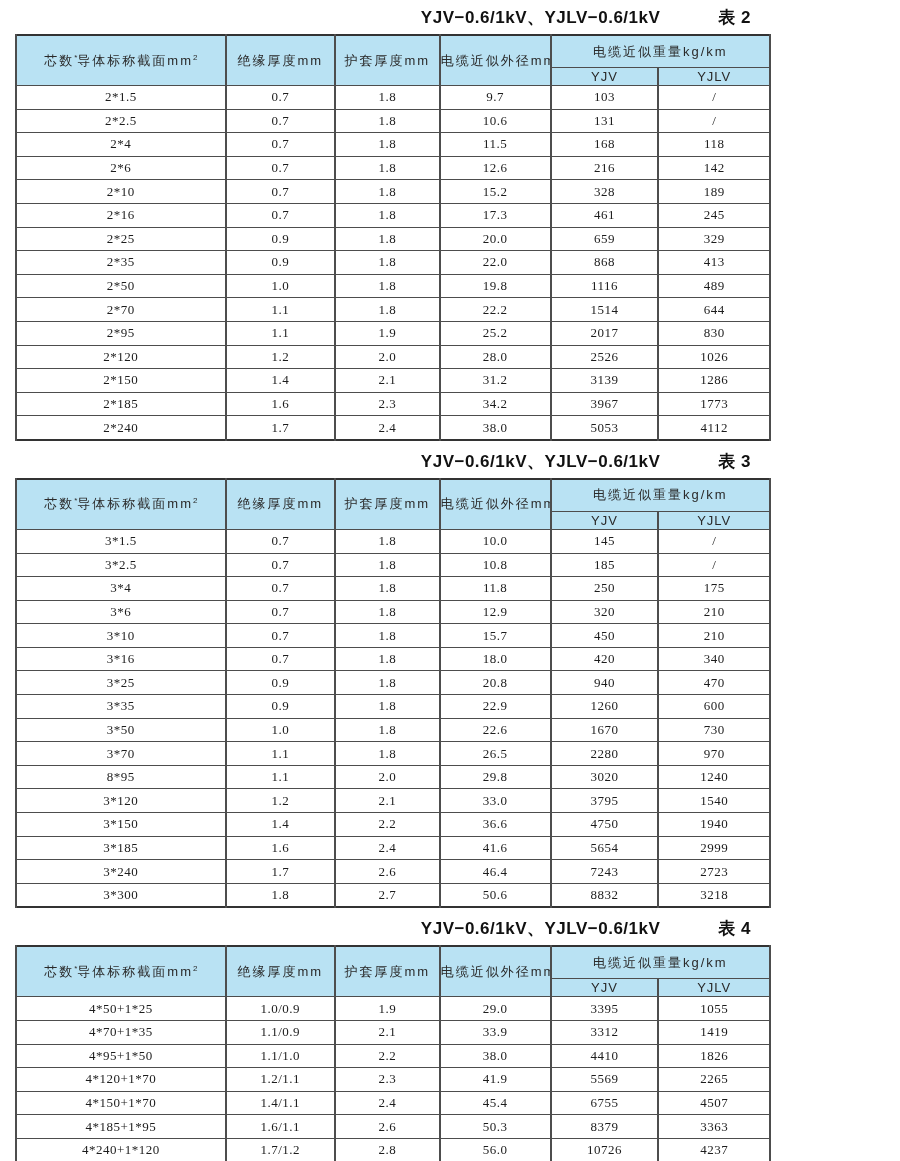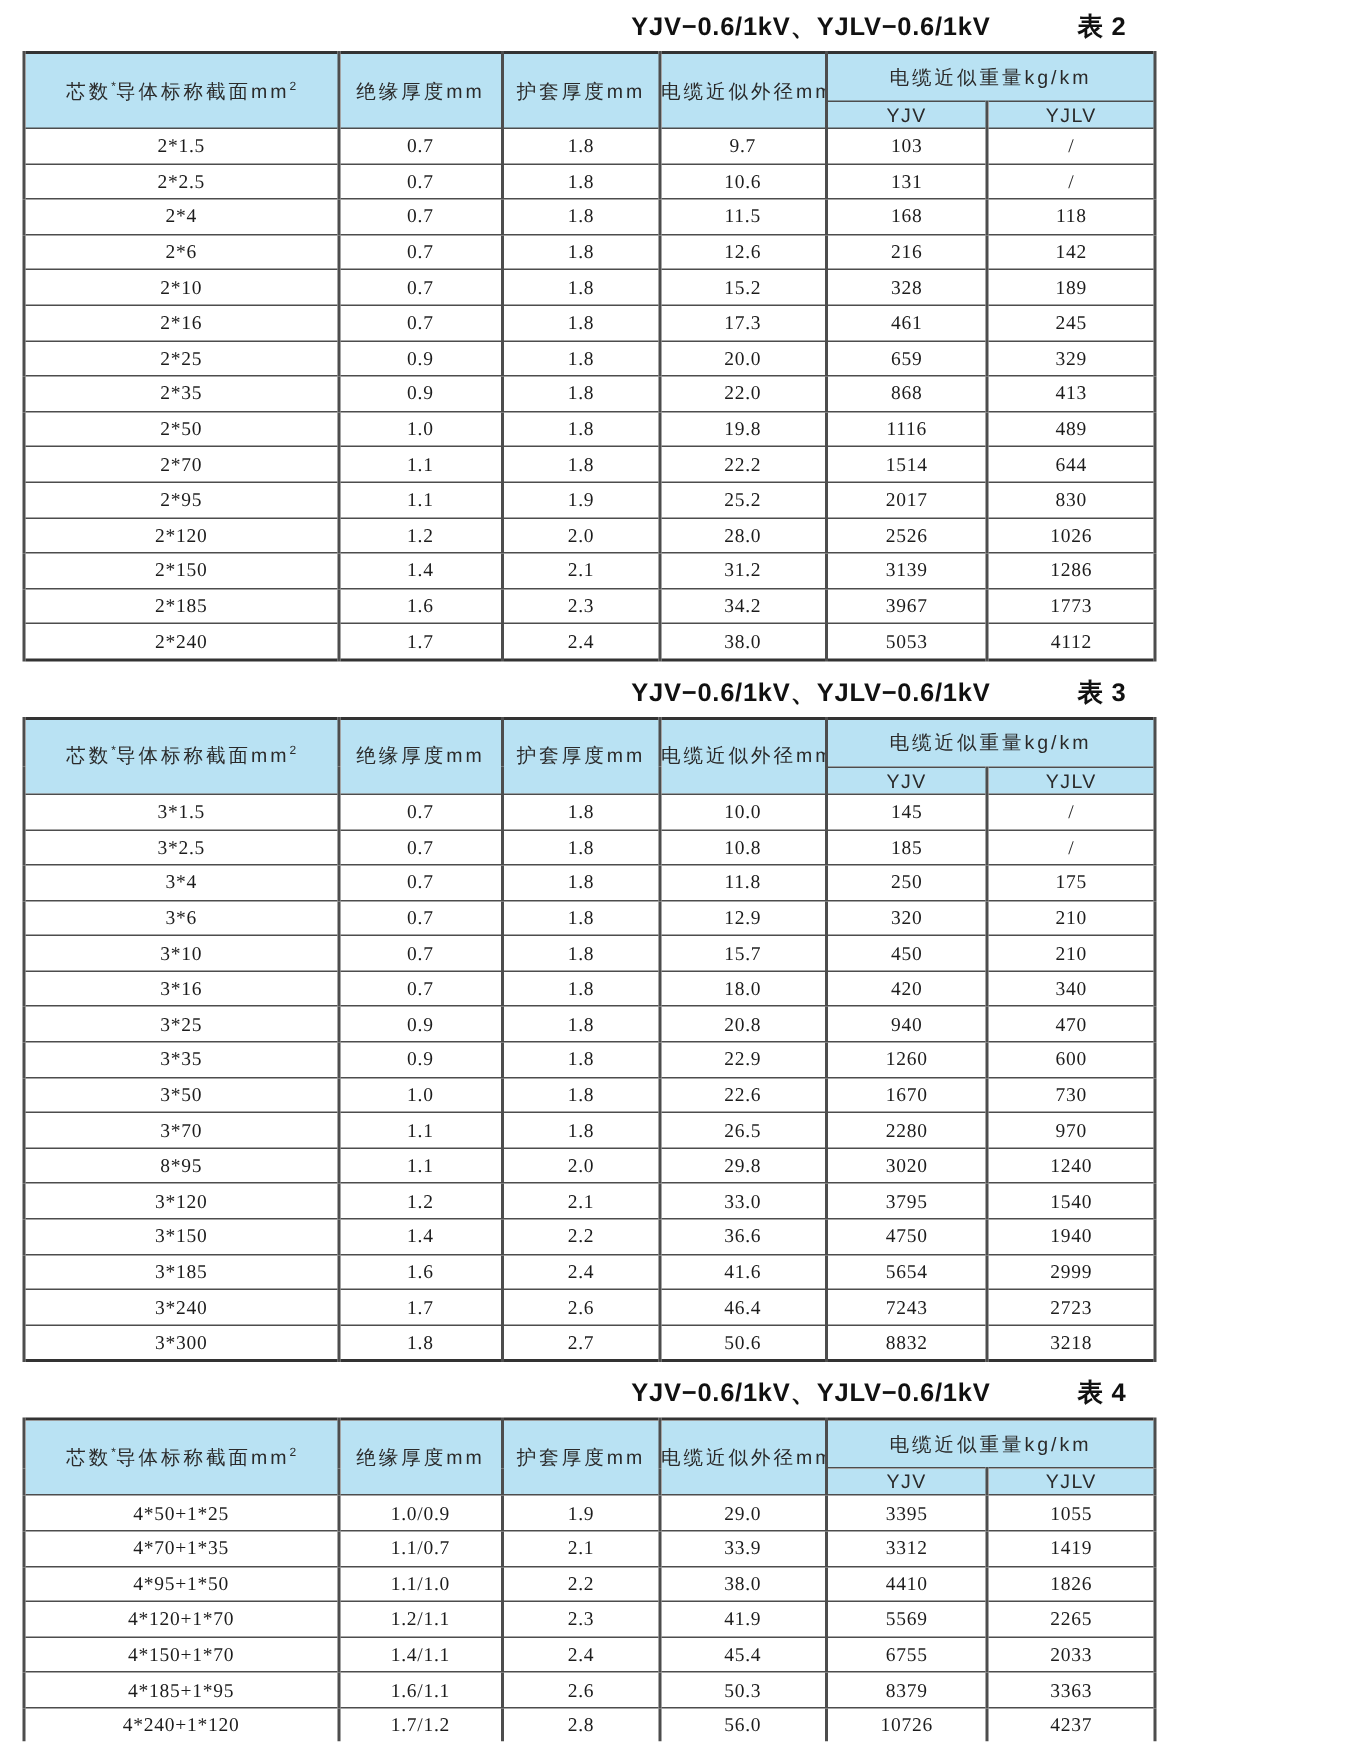--- a/index.html
+++ b/index.html
@@ -397,21 +397,21 @@
           <tr>
             <td>4*50+1*25</td>
             <td>1.0/0.9</td>
             <td>1.9</td>
             <td>29.0</td>
             <td>3395</td>
             <td>1055</td>
           </tr>
           <tr>
             <td>4*70+1*35</td>
-            <td>1.1/0.7</td>
+            <td>1.1/0.9</td>
             <td>2.1</td>
             <td>33.9</td>
             <td>3312</td>
             <td>1419</td>
           </tr>
           <tr>
             <td>4*95+1*50</td>
             <td>1.1/1.0</td>
             <td>2.2</td>
             <td>38.0</td>
@@ -425,21 +425,21 @@
             <td>41.9</td>
             <td>5569</td>
             <td>2265</td>
           </tr>
           <tr>
             <td>4*150+1*70</td>
             <td>1.4/1.1</td>
             <td>2.4</td>
             <td>45.4</td>
             <td>6755</td>
-            <td>2033</td>
+            <td>4507</td>
           </tr>
           <tr>
             <td>4*185+1*95</td>
             <td>1.6/1.1</td>
             <td>2.6</td>
             <td>50.3</td>
             <td>8379</td>
             <td>3363</td>
           </tr>
           <tr>

